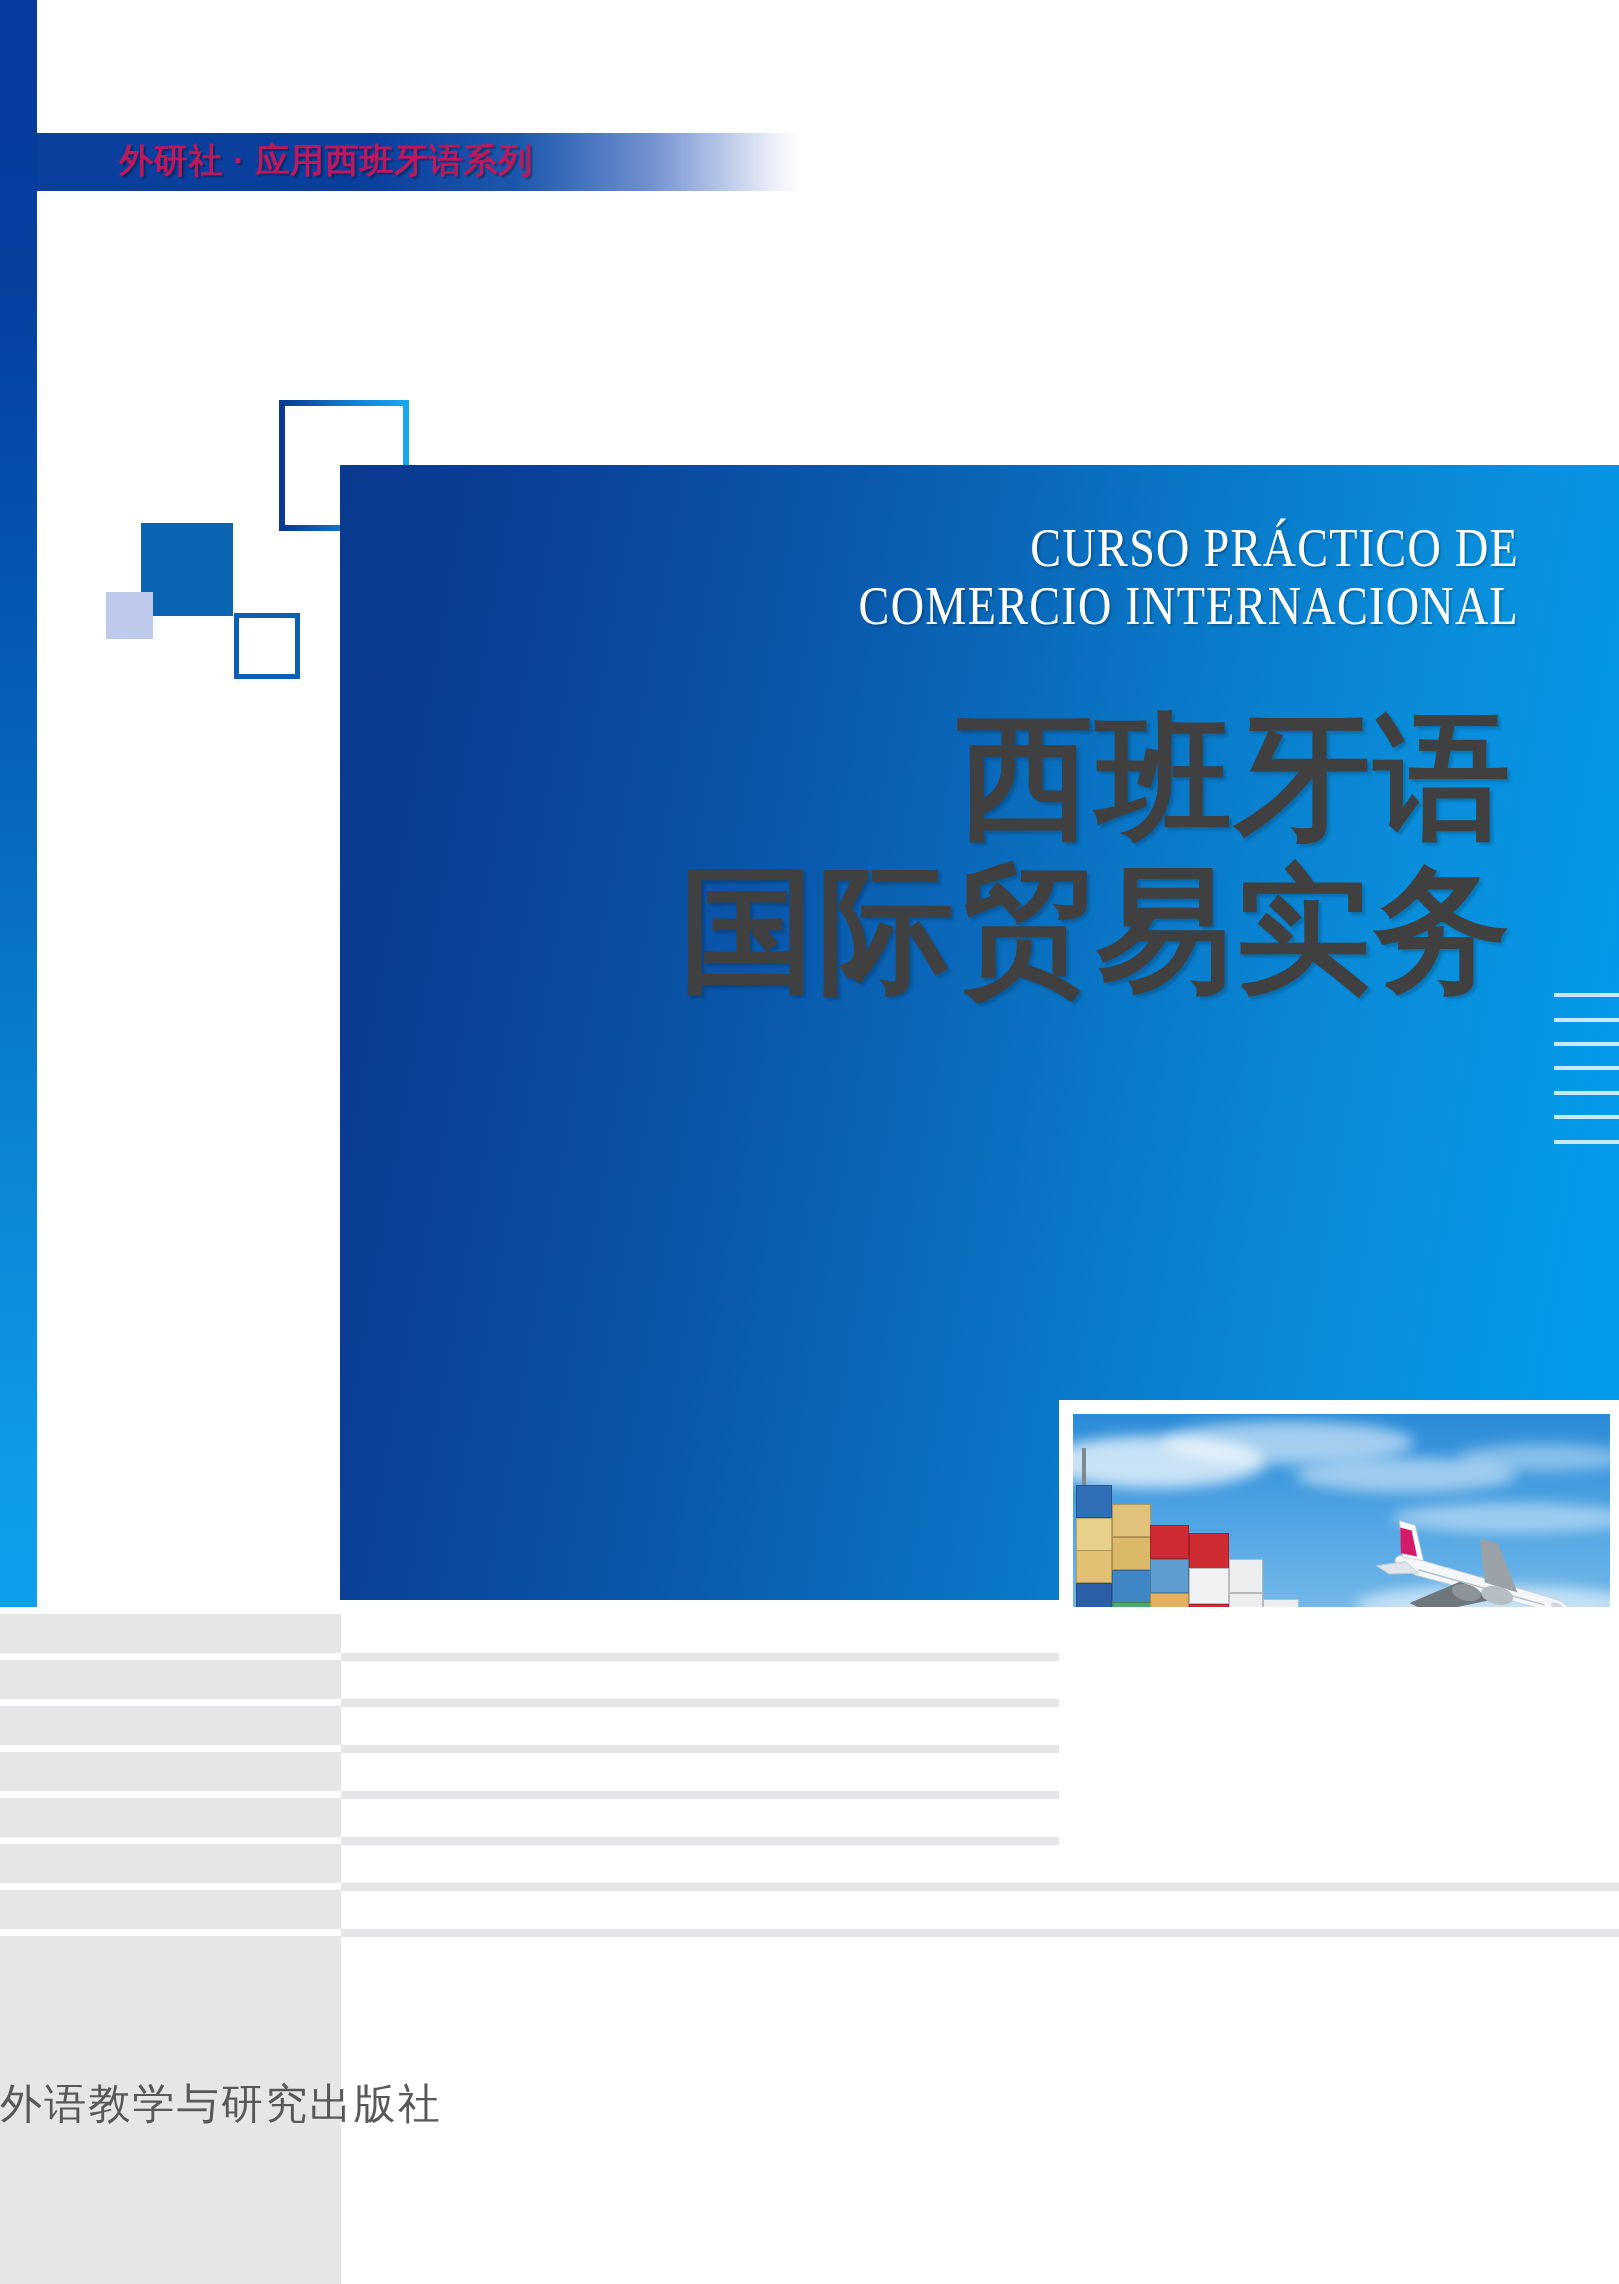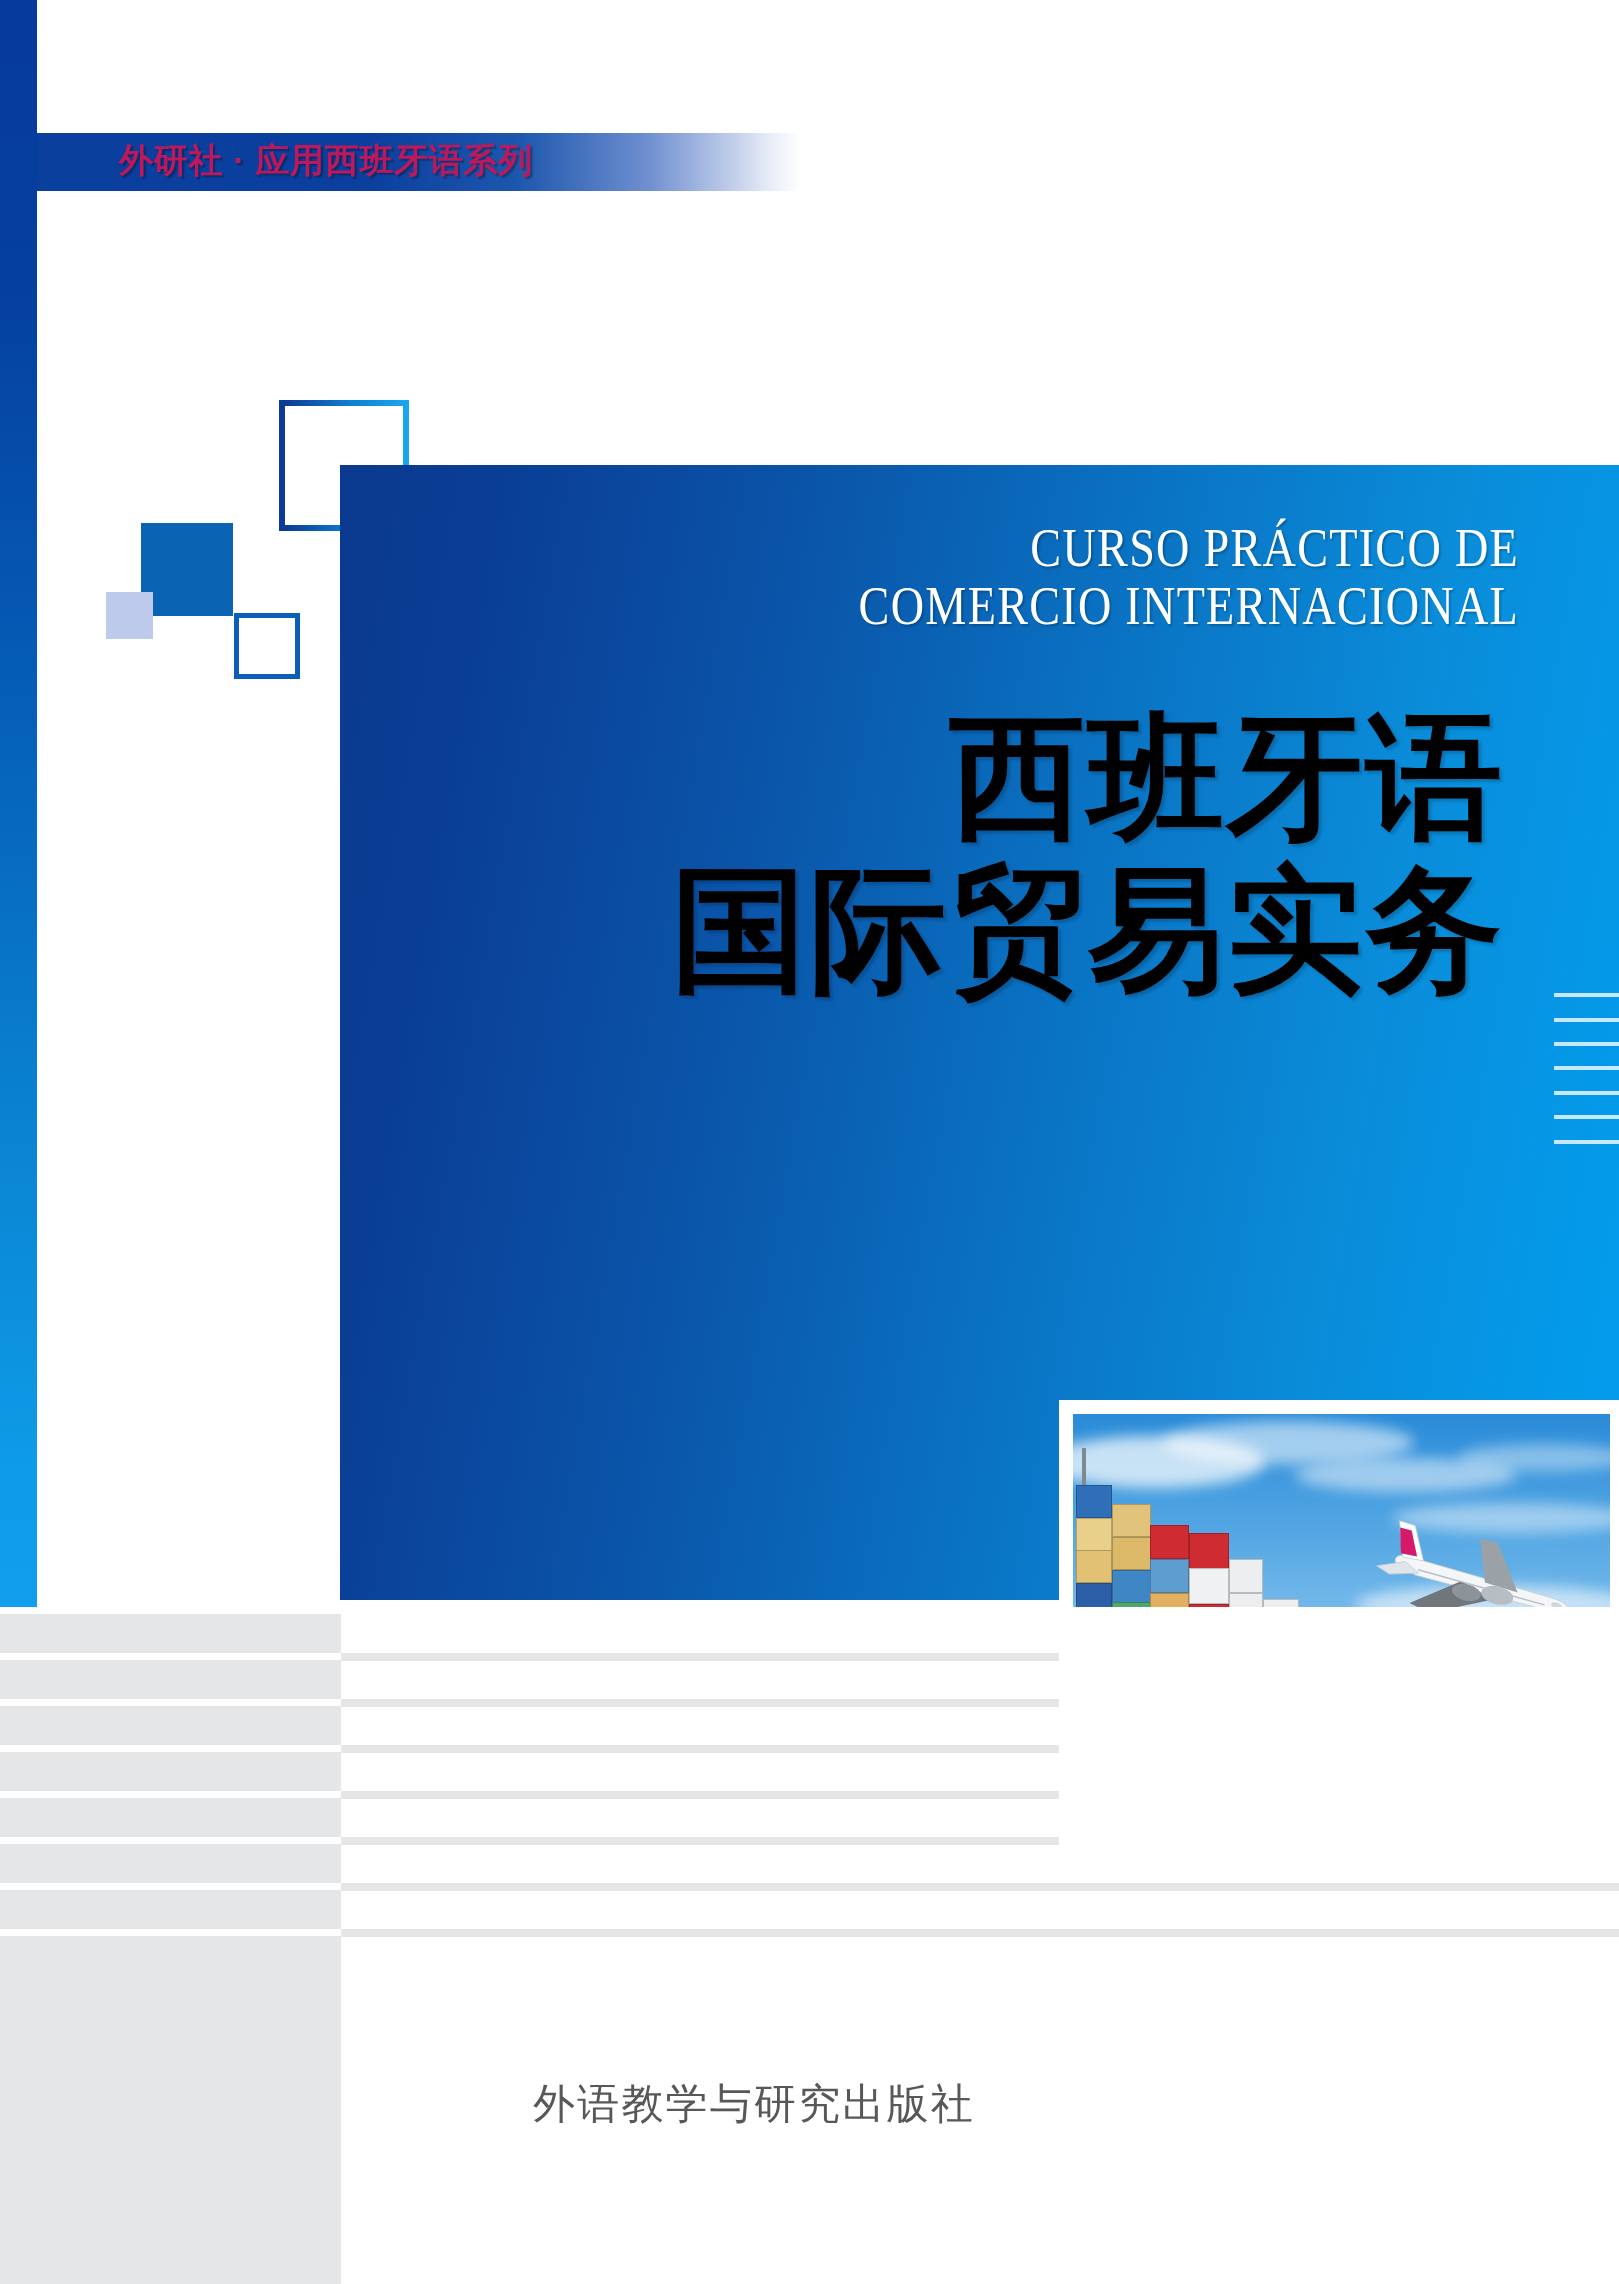--- a/index.html
+++ b/index.html
@@ -136,25 +136,25 @@
     transform: scaleX(0.84);
     transform-origin: right center;
     text-shadow: 2.2px 2.2px 2.2px rgba(0,0,0,0.22);
     white-space: nowrap;
   }
   .es-title span { display: block; }
 
   
   .cn-title {
     position: absolute;
-    left: 311px;
+    left: 319px;
     top: 701px;
     width: 1194px;
     text-align: right;
-    color: #000000;
+    color: #404040;
     font-family: "DejaVu Sans", "Liberation Sans", sans-serif;
     font-weight: bold;
     font-size: 136px;
     line-height: 153px;
     letter-spacing: 3px;
     text-shadow: 3px 3px 3px rgba(0,0,0,0.18);
     white-space: nowrap;
   }
   .cn-title span { display: block; }
 
@@ -340,21 +340,20 @@
     height: 252px;
     background: #ffffff;
   }
 
   
   .publisher {
     position: absolute;
     left: 0;
     top: 2076px;
     width: 1508px;
-    text-align: center;
     color: #58585a;
     font-size: 42px;
     letter-spacing: 2.2px;
     font-family: "DejaVu Sans", "Liberation Sans", sans-serif;
     white-space: nowrap;
   }
 </style>
 </head>
 <body>
 

